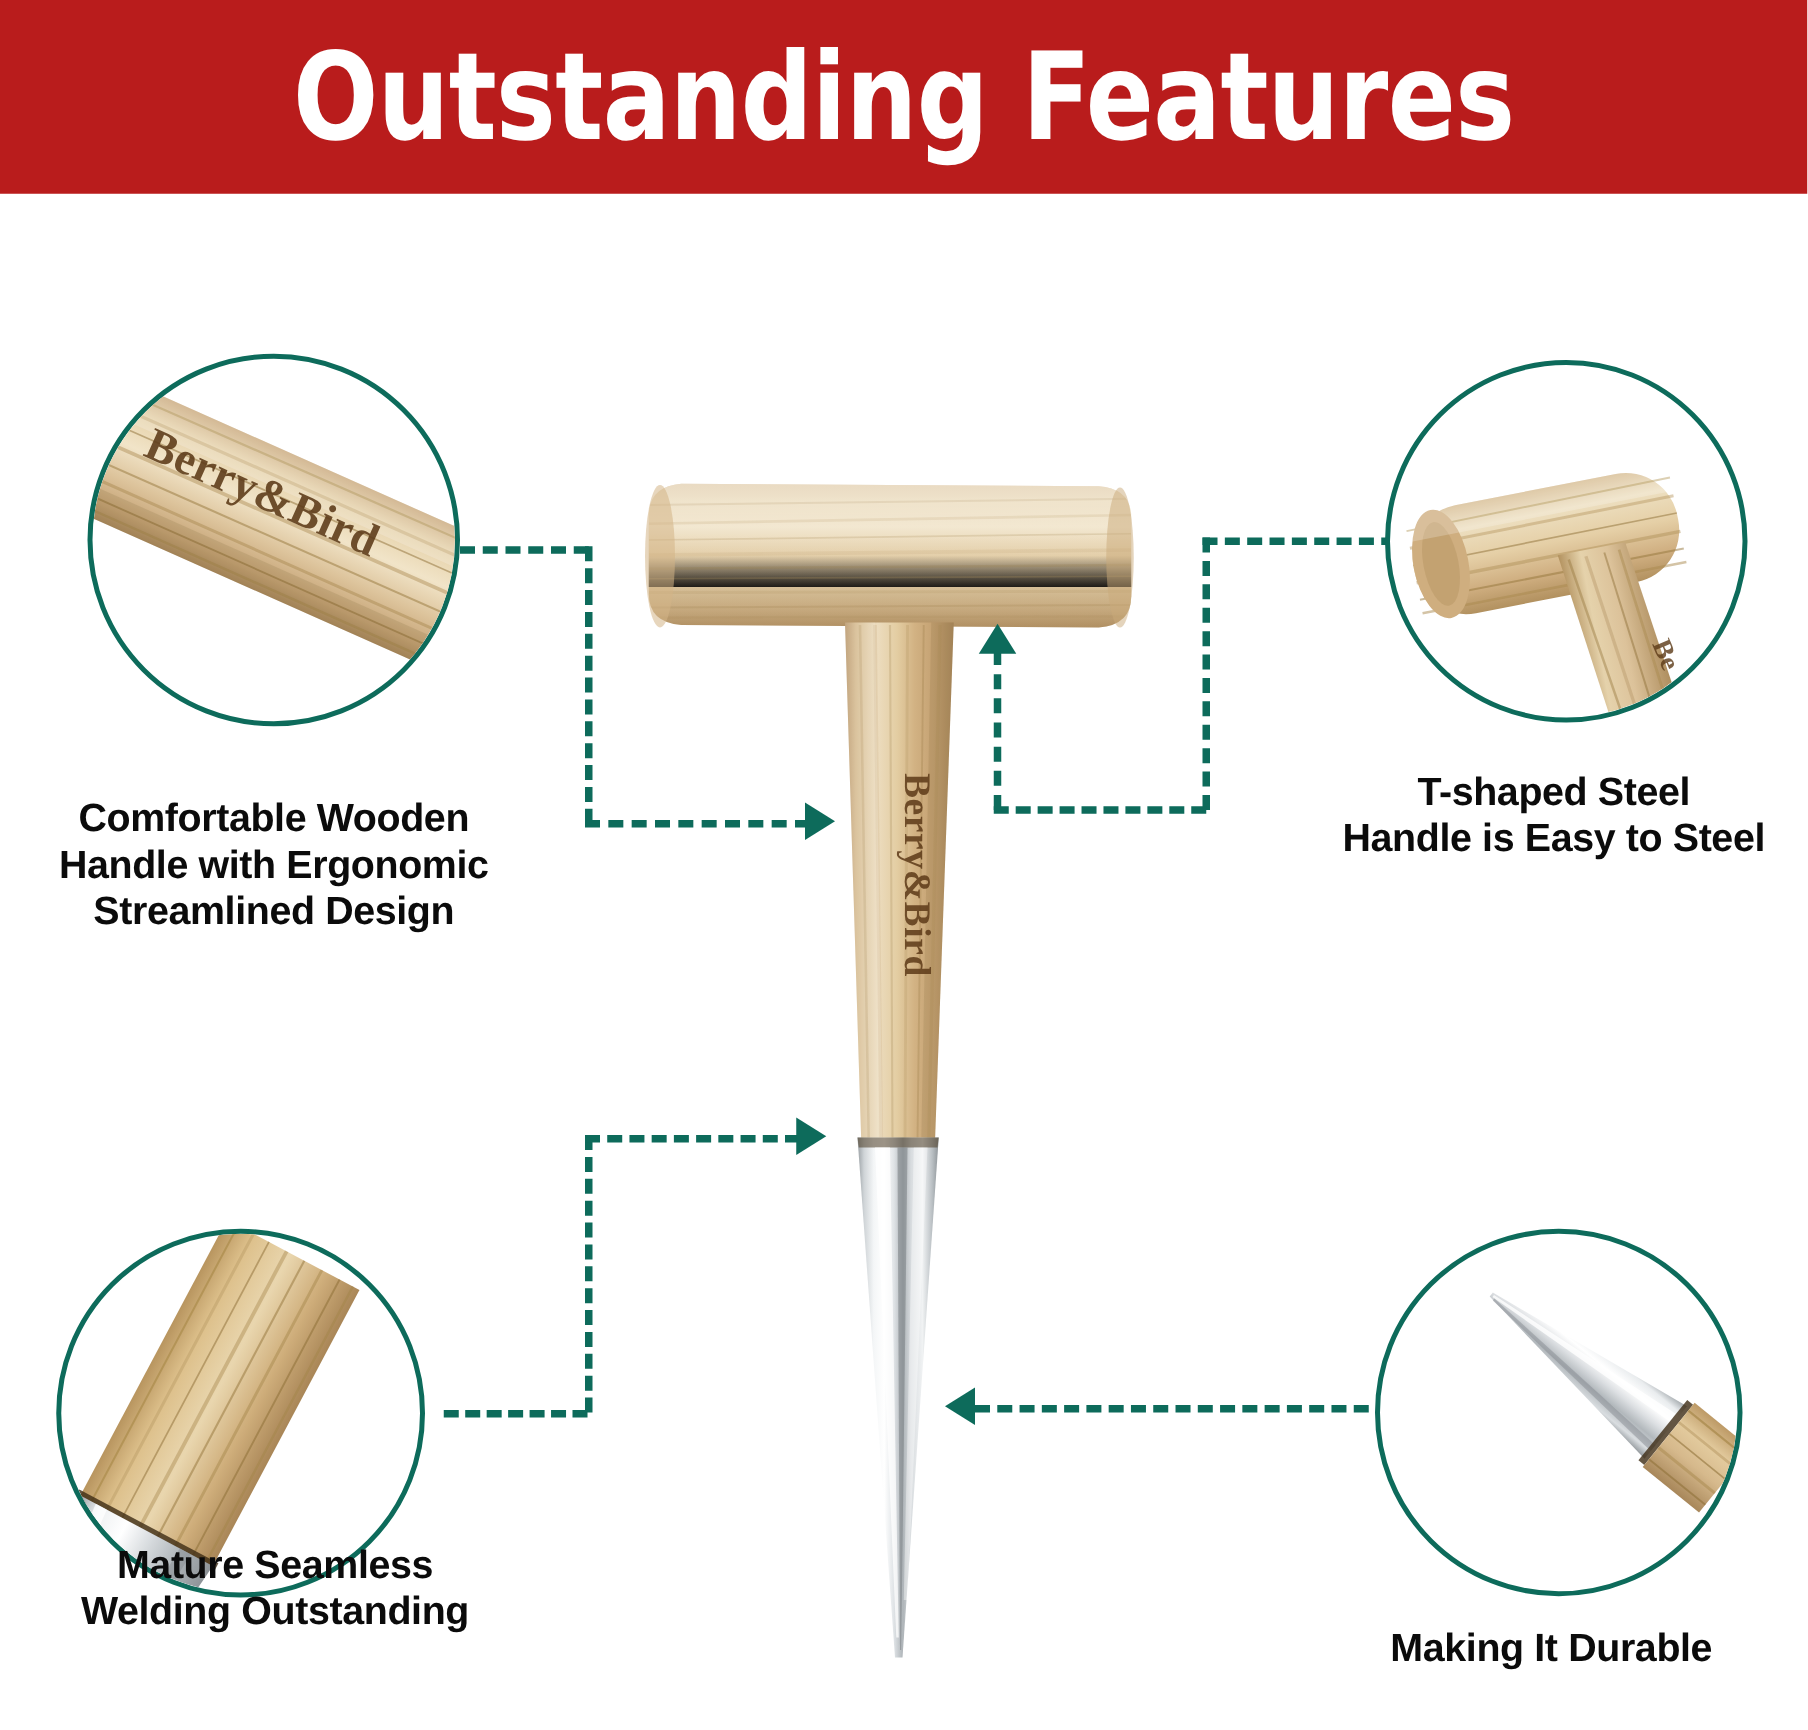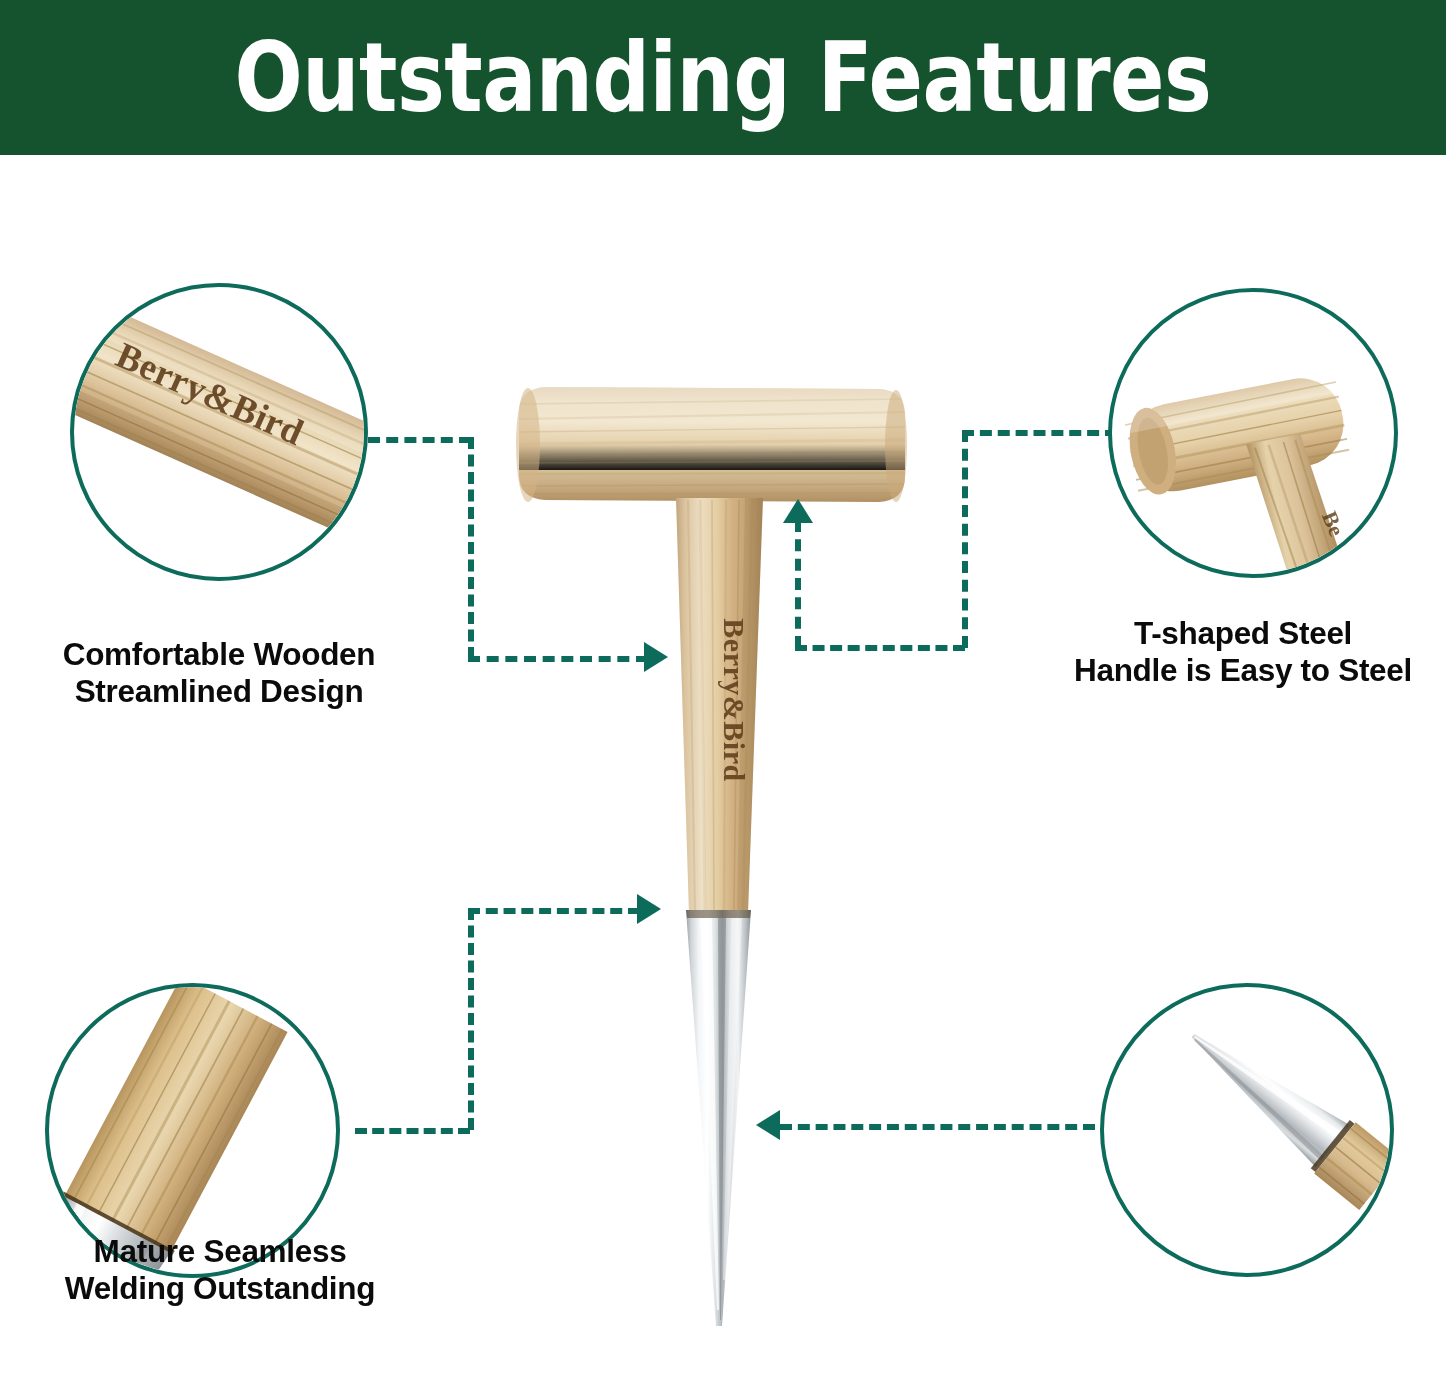--- a/index.html
+++ b/index.html
@@ -7,21 +7,21 @@
   body {
     width:1446px; height:1384px;
     background:#ffffff;
     font-family:"Liberation Sans", sans-serif;
     position:relative; overflow:hidden;
   }
 
   
   .banner{
     position:absolute; left:0; top:0; width:1446px; height:155px;
-    background:#14532d;
+    background:#b91c1c;
     display:flex; align-items:center; justify-content:center;
   }
   .banner-title{
     color:#ffffff;
     font-family:"Liberation Sans Narrow","DejaVu Sans Condensed","Liberation Sans",sans-serif;
     font-weight:bold;
     font-size:97px;
     letter-spacing:-0.5px;
     transform:scaleX(0.92);
     white-space:nowrap;
@@ -223,20 +223,21 @@
         <rect x="-90" y="78" width="420" height="30" fill="#ffffff" opacity="0.2"></rect>
         <rect x="-90" y="166" width="420" height="24" fill="#6b5226" opacity="0.14"></rect>
         <text x="120" y="128" text-anchor="middle" font-family="Liberation Serif, serif" font-weight="bold" font-size="37" letter-spacing="0.5" fill="#5c3a17" opacity="0.88">Berry&amp;Bird</text>
       </g>
     </svg>
   </div>
 </div>
 
 <div class="caption" style="left:4px; top:592px; width:430px;margin-top:44px;">
   <div>Comfortable Wooden</div>
+  <div>Handle with Ergonomic</div>
   <div>Streamlined Design</div>
 </div>
 
 <div class="circle" style="left:1108px; top:288px; width:290px; height:290px;">
   <div class="circle-inner">
     <svg viewBox="0 0 290 290" width="290" height="290" xmlns="http://www.w3.org/2000/svg">
       <defs>
         <linearGradient id="gTRbar" x1="0" y1="0" x2="0" y2="1">
           <stop offset="0%" stop-color="#d6bb90"></stop>
           <stop offset="22%" stop-color="#eddfc0"></stop>
@@ -371,13 +372,14 @@
           <path d="M221 104 L279 104" stroke="#8a6c33" stroke-width="1.4" fill="none"></path>
           <path d="M221 118 L279 118" stroke="#ac8d52" stroke-width="2.4" fill="none"></path>
           <path d="M221 130 L279 130" stroke="#8d6f36" stroke-width="1.5" fill="none"></path>
         </g>
       </g>
     </svg>
   </div>
 </div>
 
 <div class="caption" style="left:1036px; top:1300px; width:410px;">
+  <div>Making It Durable</div>
 </div>
 
 </body></html>

